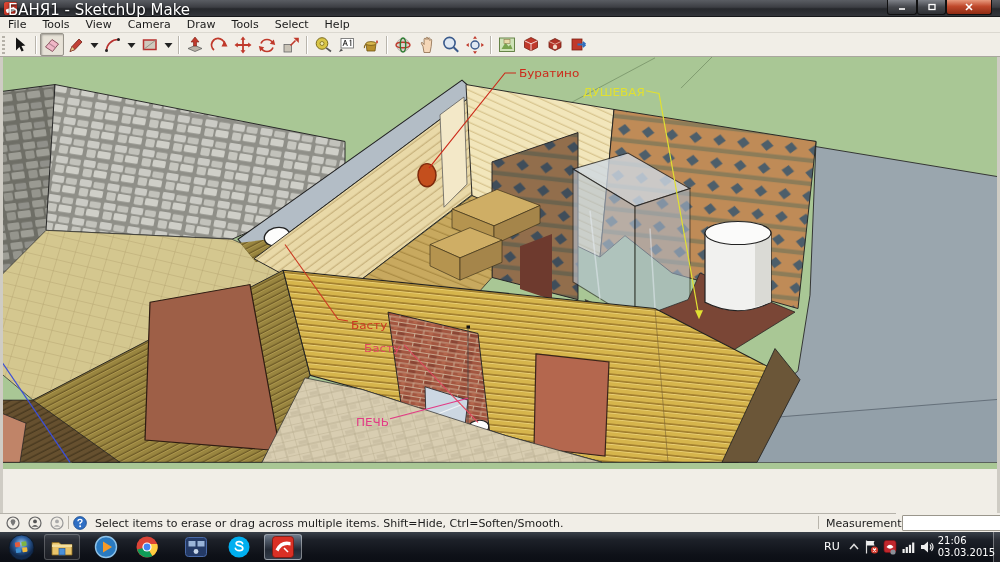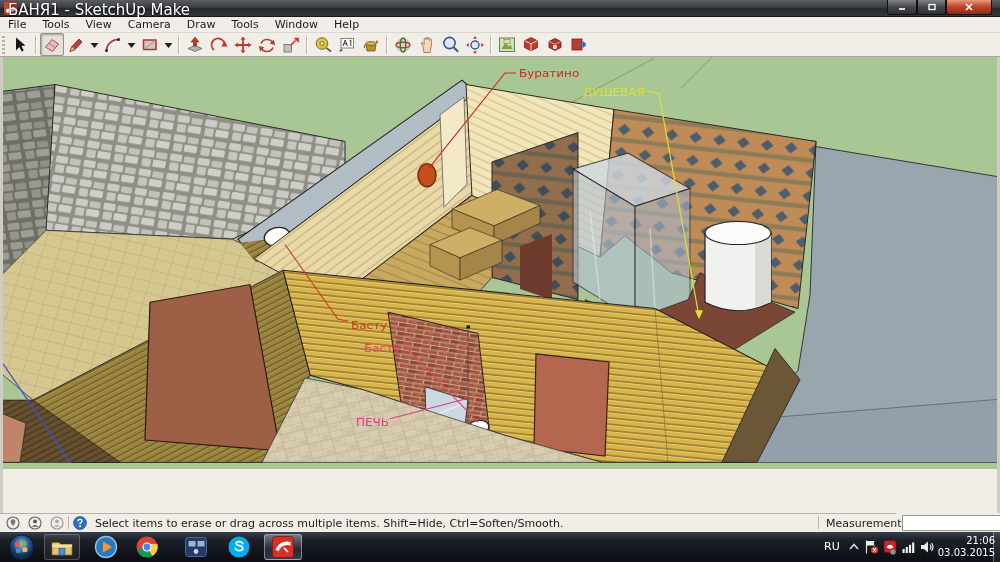--- a/index.html
+++ b/index.html
@@ -49,21 +49,21 @@
   #meas-box{position:absolute;left:902px;top:1px;width:92px;height:14px;background:#fff;
     border:1px solid #9a968c;border-radius:1px;font-size:10px;padding:0 3px;}
   
   #taskbar{position:absolute;left:0;top:532px;width:1000px;height:42px;
     background:linear-gradient(#394049 0%,#1d2129 18%,#0e1118 55%,#070a0f);}
   .tb-app{position:absolute;top:2px;height:26px;display:flex;align-items:center;justify-content:center;border-radius:3px;}
   .tb-app.boxed{background:rgba(255,255,255,.07);border:1px solid rgba(255,255,255,.22);box-sizing:border-box;}
   .tb-app.active{background:linear-gradient(rgba(175,195,220,.5),rgba(95,115,140,.22) 60%,rgba(130,150,175,.35));
     border:1px solid rgba(255,255,255,.4);box-sizing:border-box;}
   .tray-text{position:absolute;color:#fff;font-size:11px;}
-  #clock{position:absolute;right:5px;top:3px;text-align:right;color:#fff;font-size:10px;line-height:12px;}
+  #clock{position:absolute;right:5px;top:3px;text-align:left;color:#fff;font-size:10px;line-height:12px;}
   #showdesk{position:absolute;right:0;top:0;width:6px;height:30px;border-left:1px solid rgba(255,255,255,.35);
     background:rgba(255,255,255,.07);}
 </style>
 </head>
 <body>
 
 <div id="screen">
 
   <div id="titlebar">
     <div id="app-icon"></div>
@@ -87,21 +87,21 @@
     </div>
   </div>
 
   <div id="menubar">
     <span class="menu-item">File</span>
     <span class="menu-item">Tools</span>
     <span class="menu-item">View</span>
     <span class="menu-item">Camera</span>
     <span class="menu-item">Draw</span>
     <span class="menu-item">Tools</span>
-    <span class="menu-item">Window</span>
+    <span class="menu-item">Select</span>
     <span class="menu-item">Help</span>
   </div>
 
   <div id="toolbar">
     <div class="grip"></div>
     <div class="tbtn">
       <svg width="20" height="20">
           <path d="M6,2.5 L6,15.5 L9.4,12 L11.6,16.5 L13.7,15.4 L11.5,11 L15.4,10.4 Z" fill="#141414"></path>
         </svg>
       </div>

